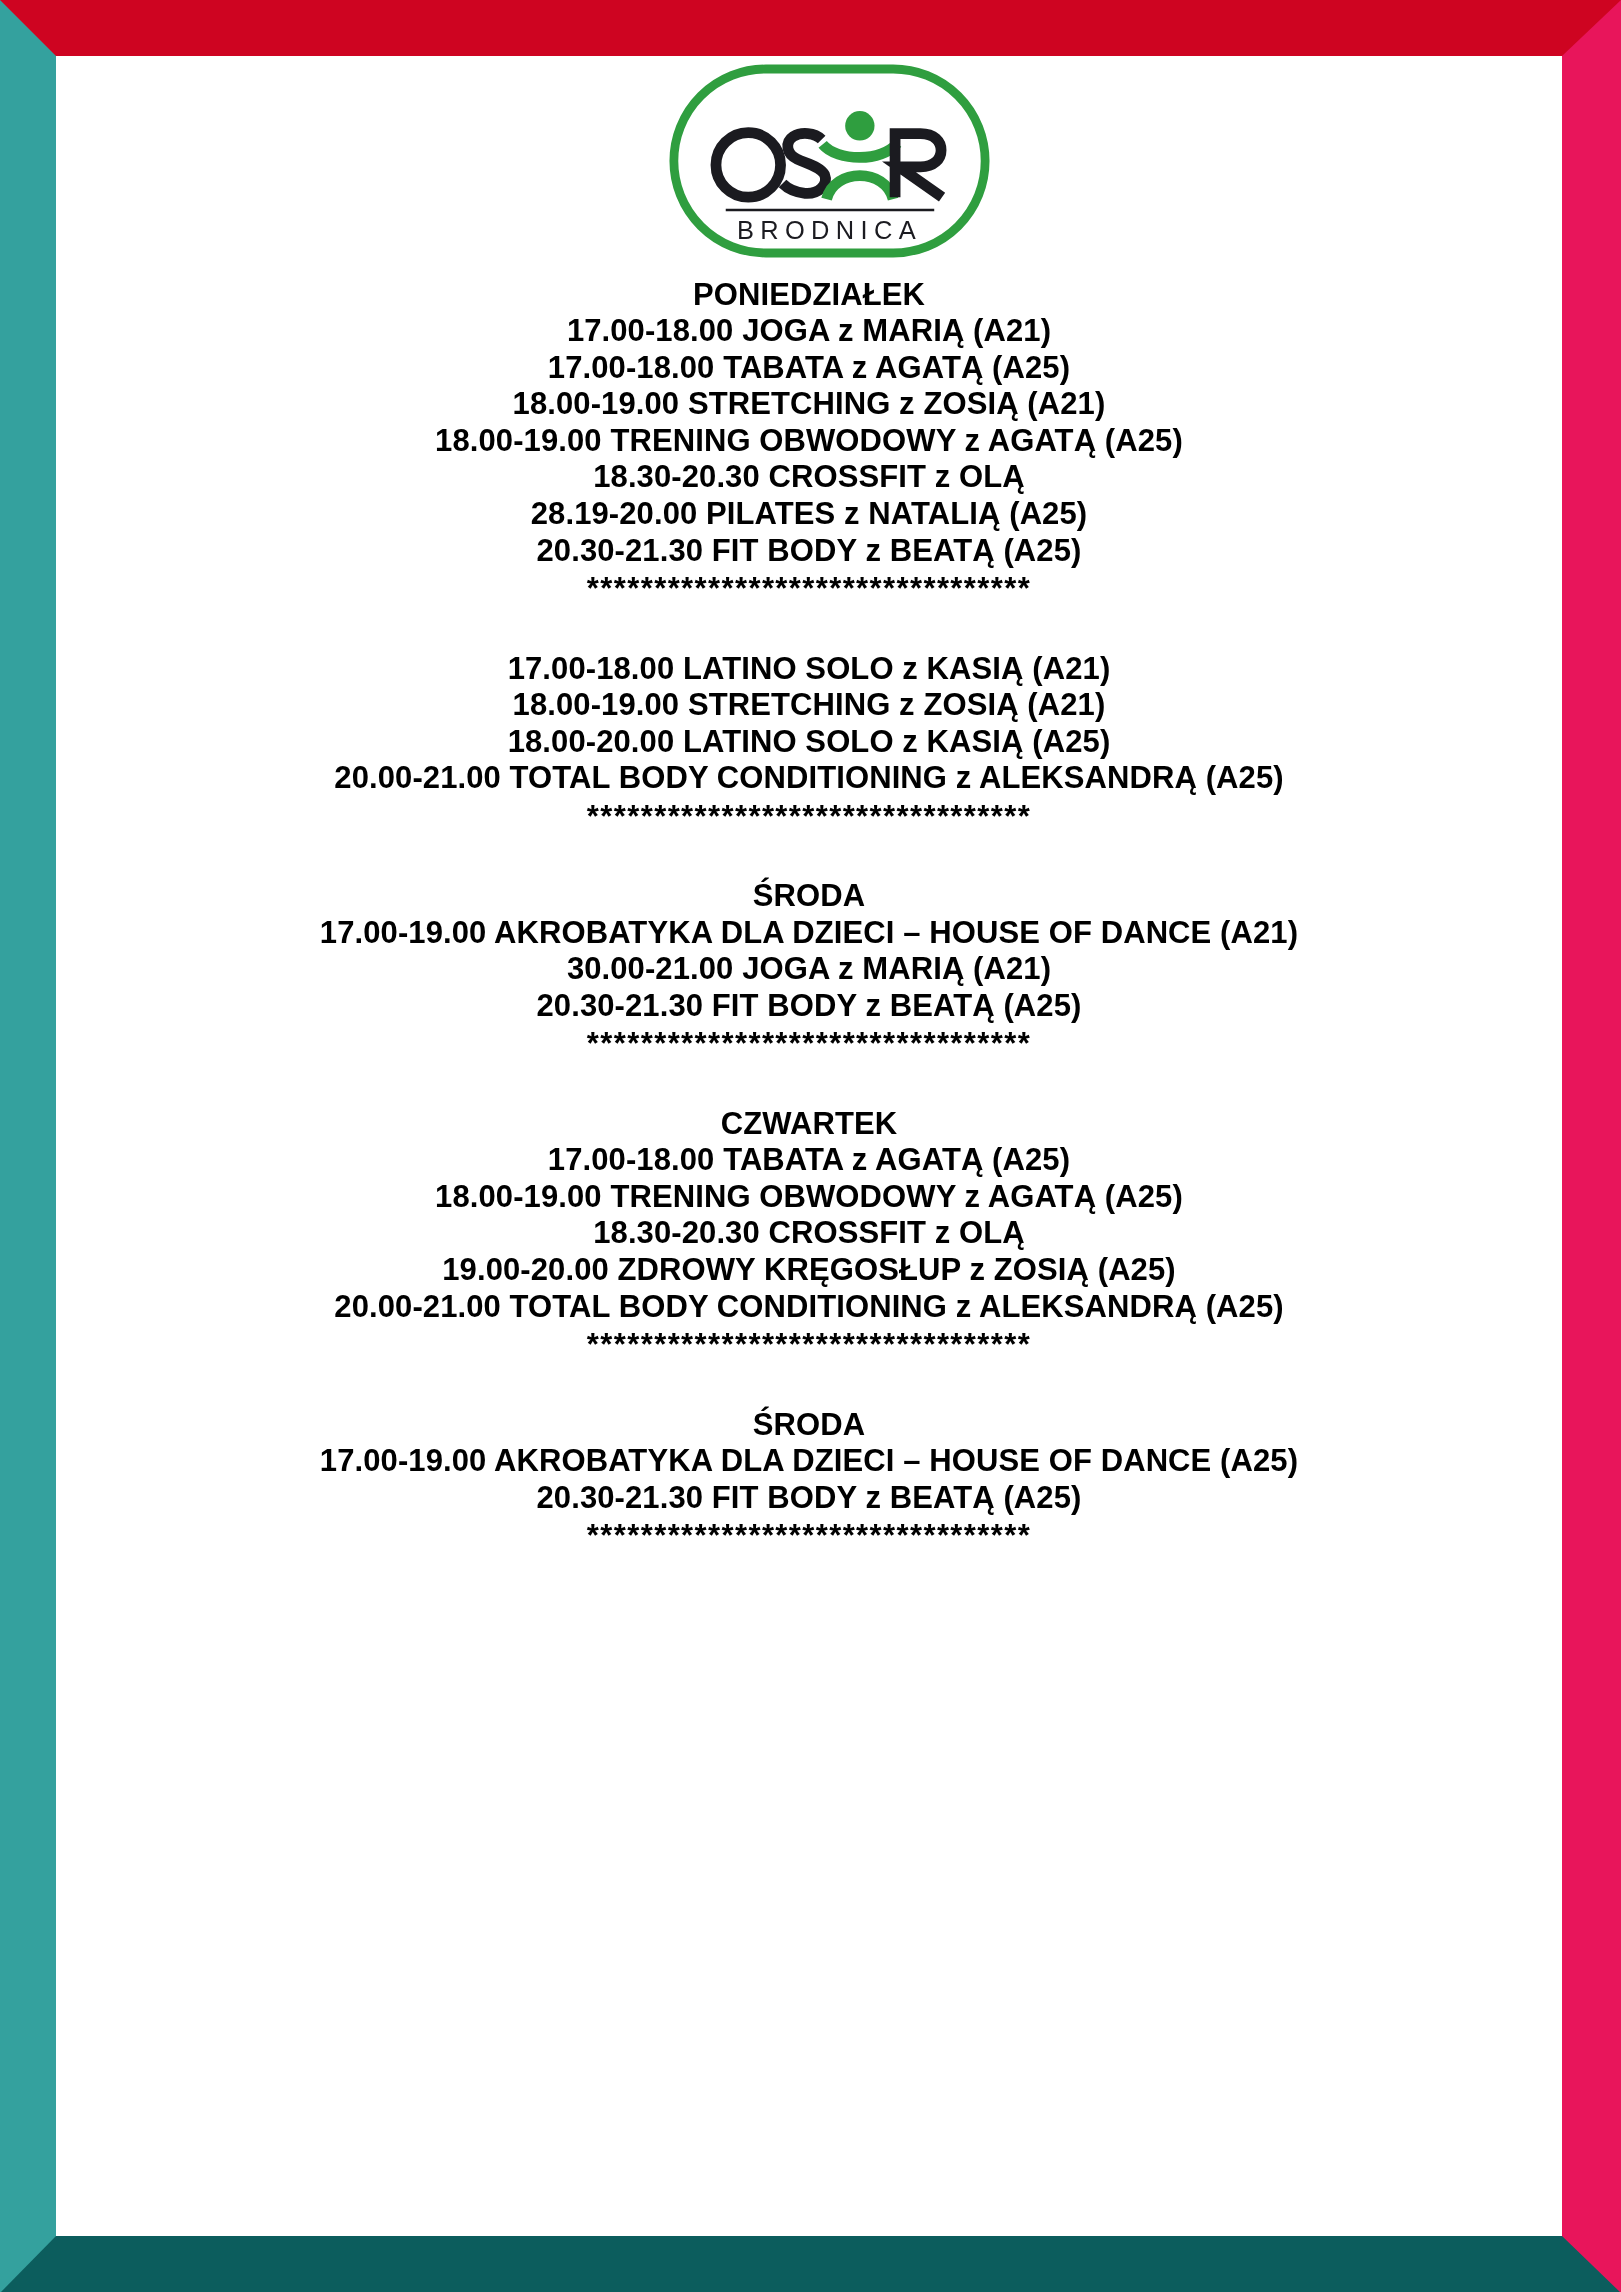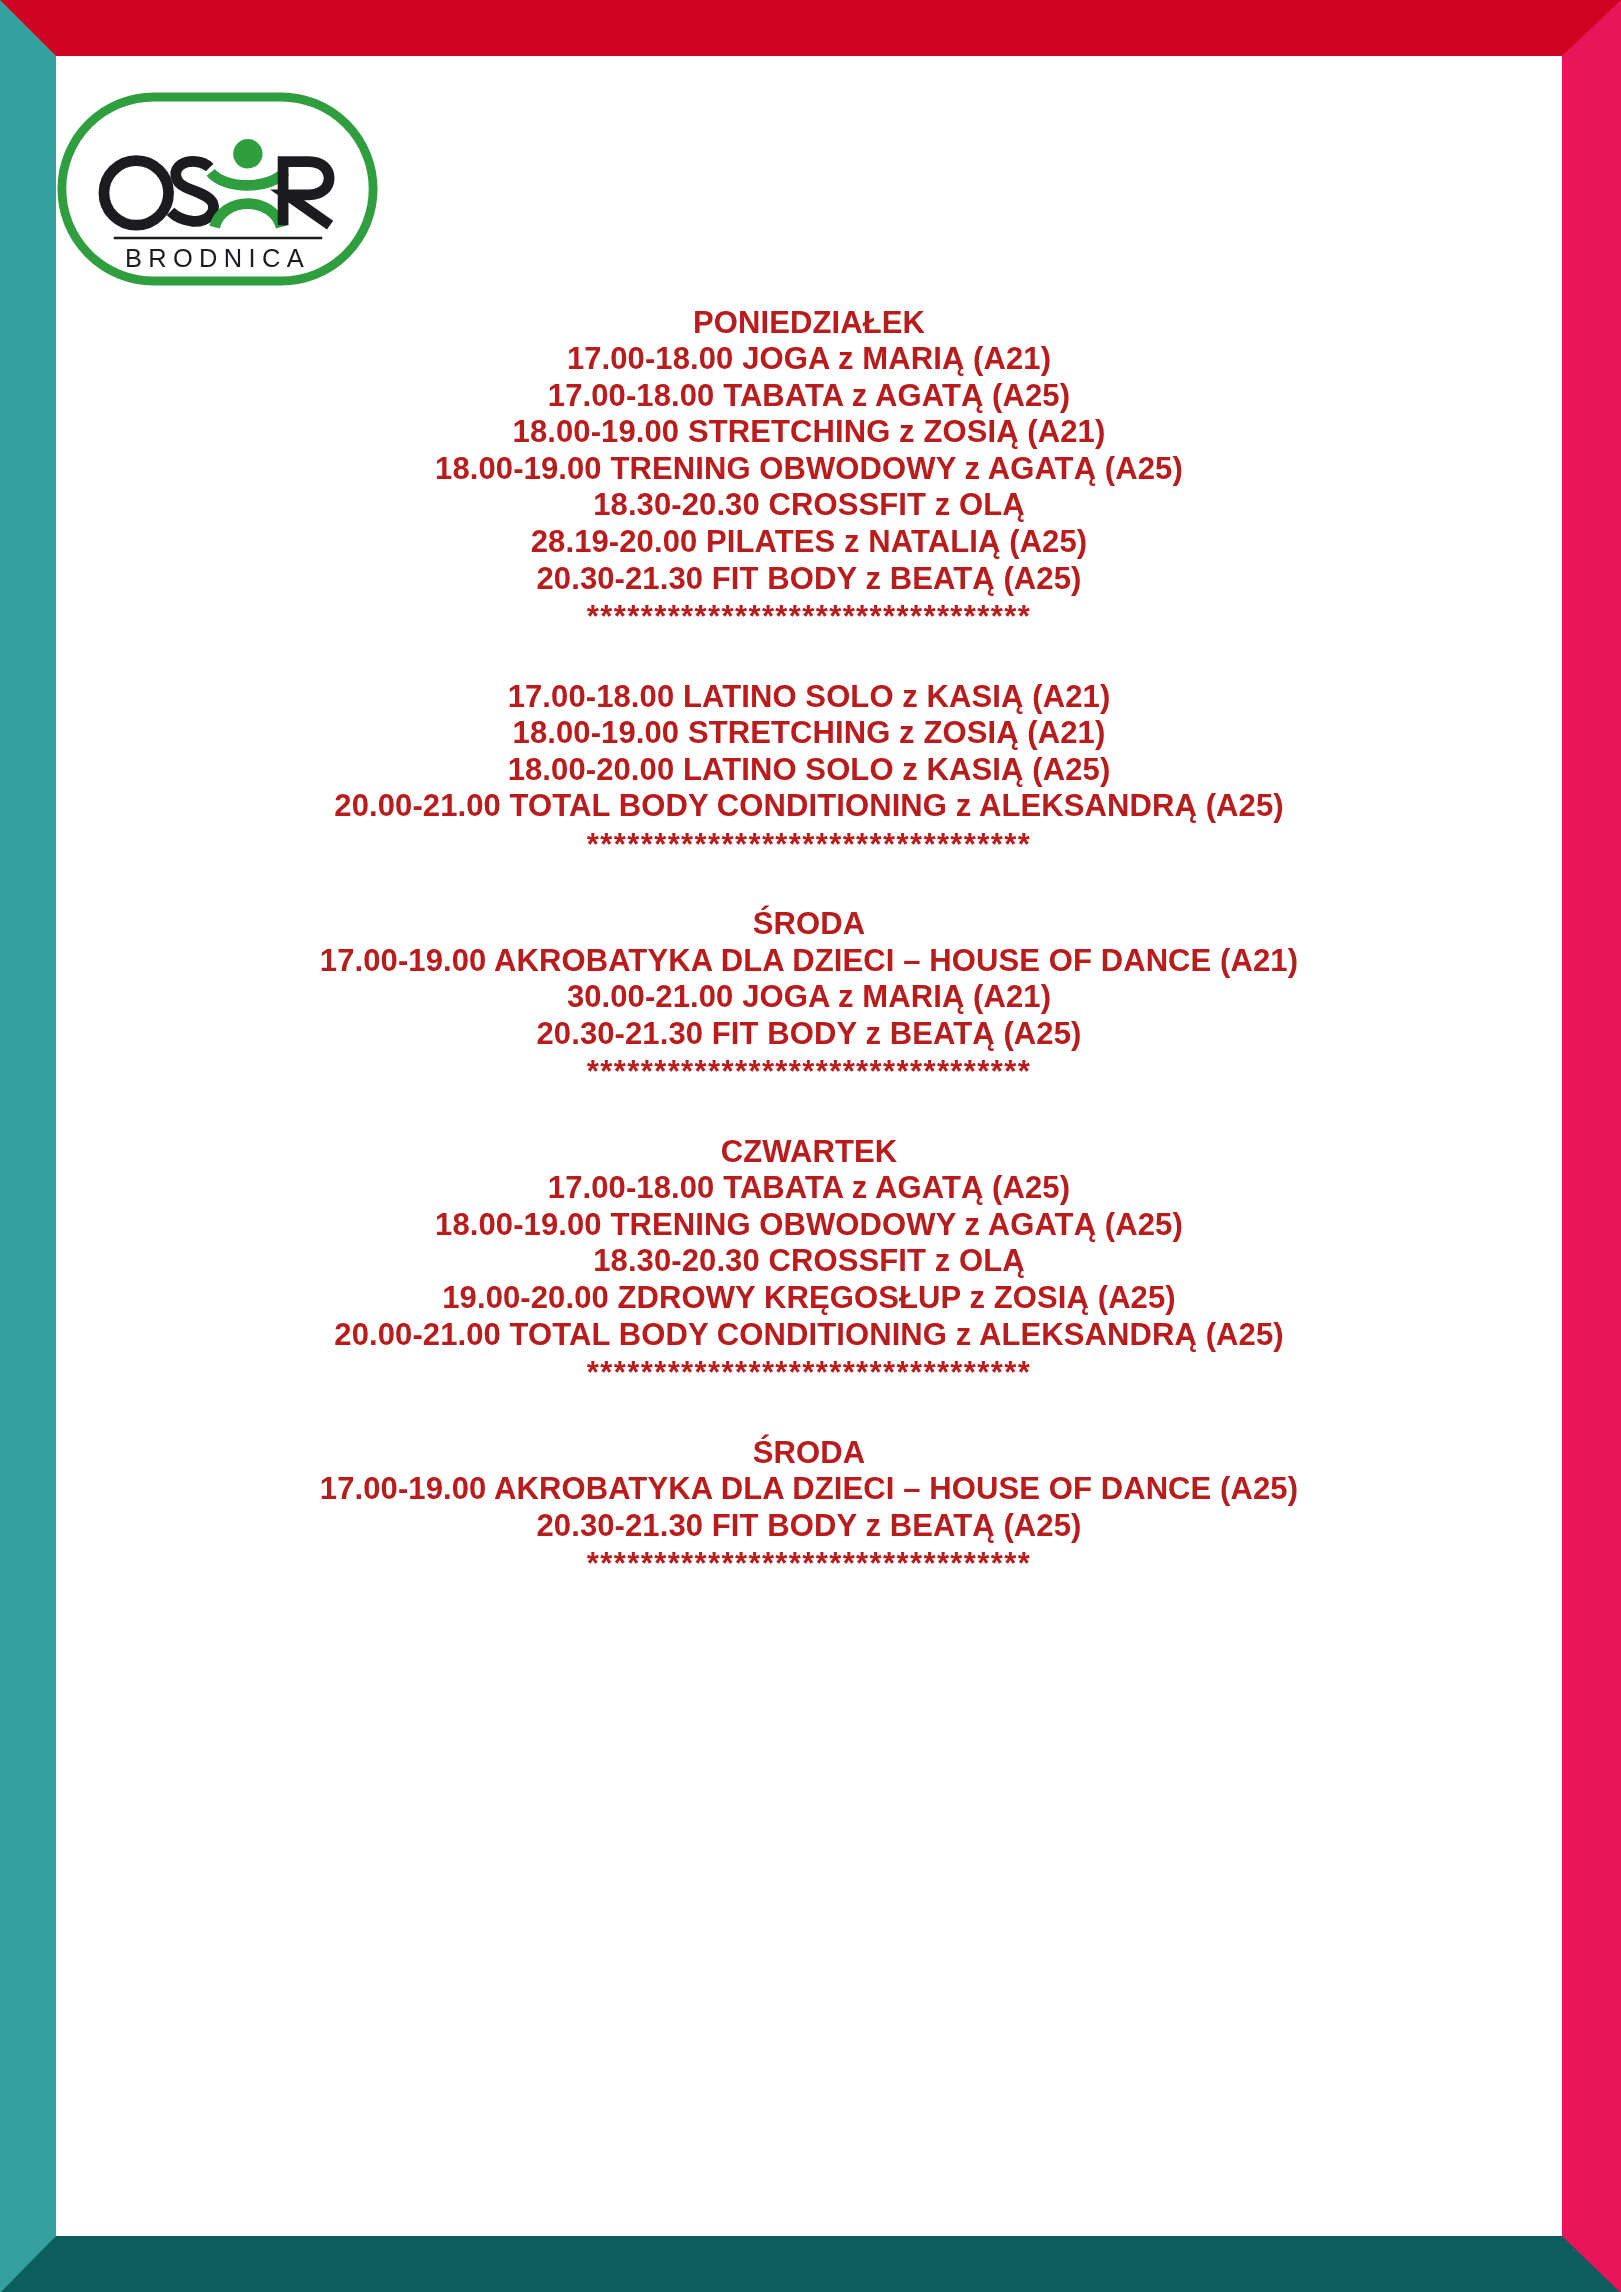--- a/index.html
+++ b/index.html
@@ -36,33 +36,34 @@
     position: relative;
     width: 100%;
     height: 100%;
     background: #ffffff;
     overflow: hidden;
   }
 
   
   .logo-wrap {
     display: flex;
-    justify-content: flex-start;
+    justify-content: center;
     align-items: flex-start;
-    padding-top: 35px;
+    padding-top: 7px;
+    margin-left: 40px;
   }
   .logo {
     display: block;
   }
 
   
   .schedule {
     margin-top: 17.6px;
     text-align: center;
-    color: #b91c1c;
+    color: #000000;
     font-family: "Liberation Sans", sans-serif;
     font-weight: bold;
     font-size: 31px;
     line-height: 1.165;
     letter-spacing: 0.1px;
   }
 
   .day-block {
     margin-bottom: 0;
   }

